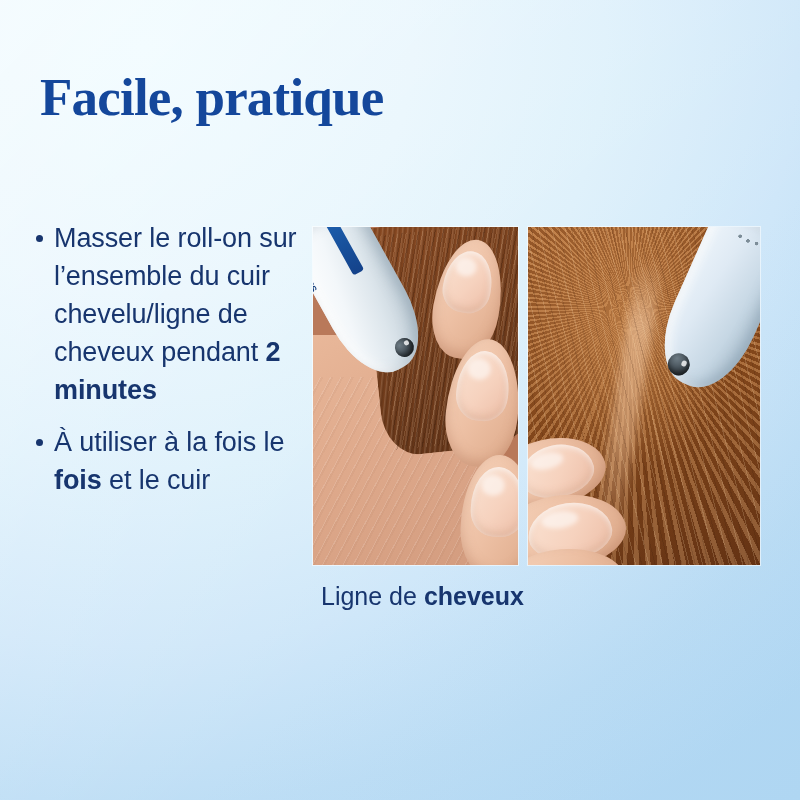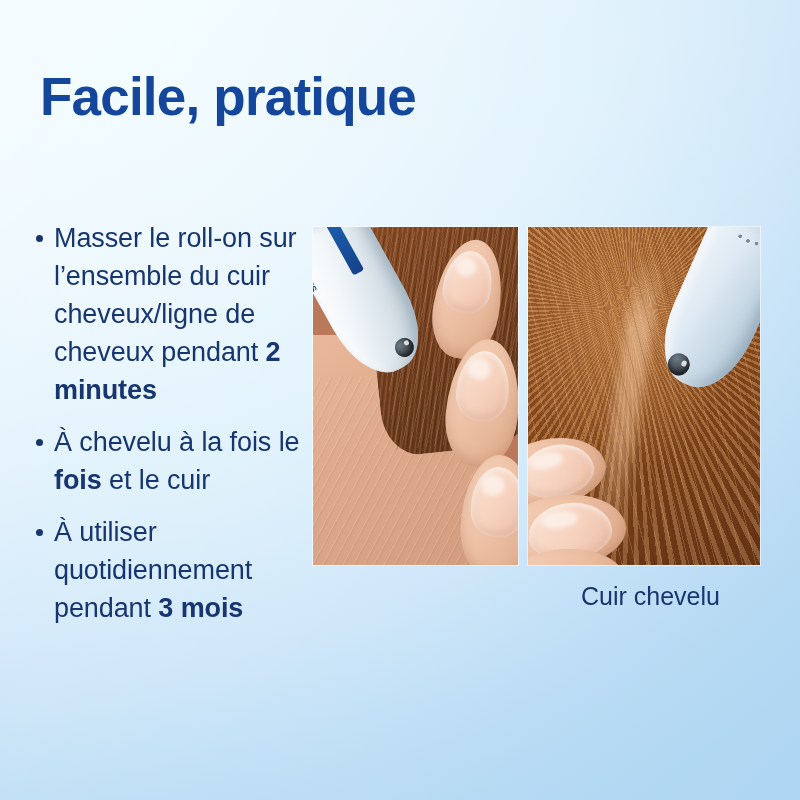--- a/index.html
+++ b/index.html
@@ -39,21 +39,21 @@
     top: 68px;
     width: 540px;
     margin: 0;
     font-size: 53px;
     line-height: 58px;
     font-weight: 700;
     letter-spacing: -0.8px;
     color: #14479b;
     z-index: 3;
   }
-  .headline .hl-line { display: block; }
+  .headline .hl-line { display: block; font-family: Liberation Serif, serif; }
 
   
   .bullets {
     position: absolute;
     left: 34px;
     top: 219px;
     width: 268px;
     margin: 0;
     padding: 0;
     list-style: none;
@@ -204,29 +204,25 @@
 
 <div id="poster">
 
   <h1 class="headline">
     <span class="hl-line">Facile, pratique</span>
   </h1>
 
   <ul class="bullets">
     <li class="bullet">
       <span class="dot"></span>
-      <span>Masser  le roll-on sur l’ensemble du cuir cheveux/ligne de cheveux pendant </span><b>2 minutes</b><span></span>
+      <span>Masser  le roll-on sur l’ensemble du cuir chevelu/ligne de cheveux pendant </span><b>2 minutes</b><span></span>
     </li>
     <li class="bullet">
       <span class="dot"></span>
-      <span>À chevelu à la fois le </span><b>fois</b><span> et le cuir</span>
-    </li>
-    <li class="bullet">
-      <span class="dot"></span>
-      <span>À utiliser quotidiennement pendant </span><b>3 mois</b><span></span>
+      <span>À utiliser à la fois le </span><b>fois</b><span> et le cuir</span>
     </li>
   </ul>
 
   <div class="photos">
 
     <figure class="photo photo--hairline" style="margin:0;">
 
       <div class="skin" style="left:-10px; top:108px; width:180px; height:240px;
                   background:linear-gradient(150deg,#e9b89a 0%,#e0ab8d 40%,#d29b7e 100%);
                   border-radius:0 38% 0 0;"></div>
@@ -290,16 +286,18 @@
       <div class="nail" style="left:-8px; top:218px; width:74px; height:52px; transform:rotate(-13deg); border-radius:50% 50% 48% 48% / 56% 56% 44% 44%;"></div>
 
       <div class="finger" style="left:-28px; top:268px; width:126px; height:74px; transform:rotate(-8deg); border-radius:48% 52% 50% 50% / 54% 54% 46% 46%;"></div>
       <div class="nail" style="left:0px; top:276px; width:84px; height:56px; transform:rotate(-8deg); border-radius:50% 50% 48% 48% / 56% 56% 44% 44%;"></div>
 
       <div class="finger" style="left:-22px; top:322px; width:118px; height:60px; transform:rotate(-4deg); border-radius:48% 52% 50% 50% / 54% 54% 46% 46%;"></div>
     </figure>
   </div>
 
   <div class="captions">
-    <div class="caption caption--right">Cuir chevelu</div>
+    <div class="caption caption--left">
+      <span>Ligne de </span><b>cheveux</b>
+    </div>
   </div>
 
 </div>
 
 </body></html>

